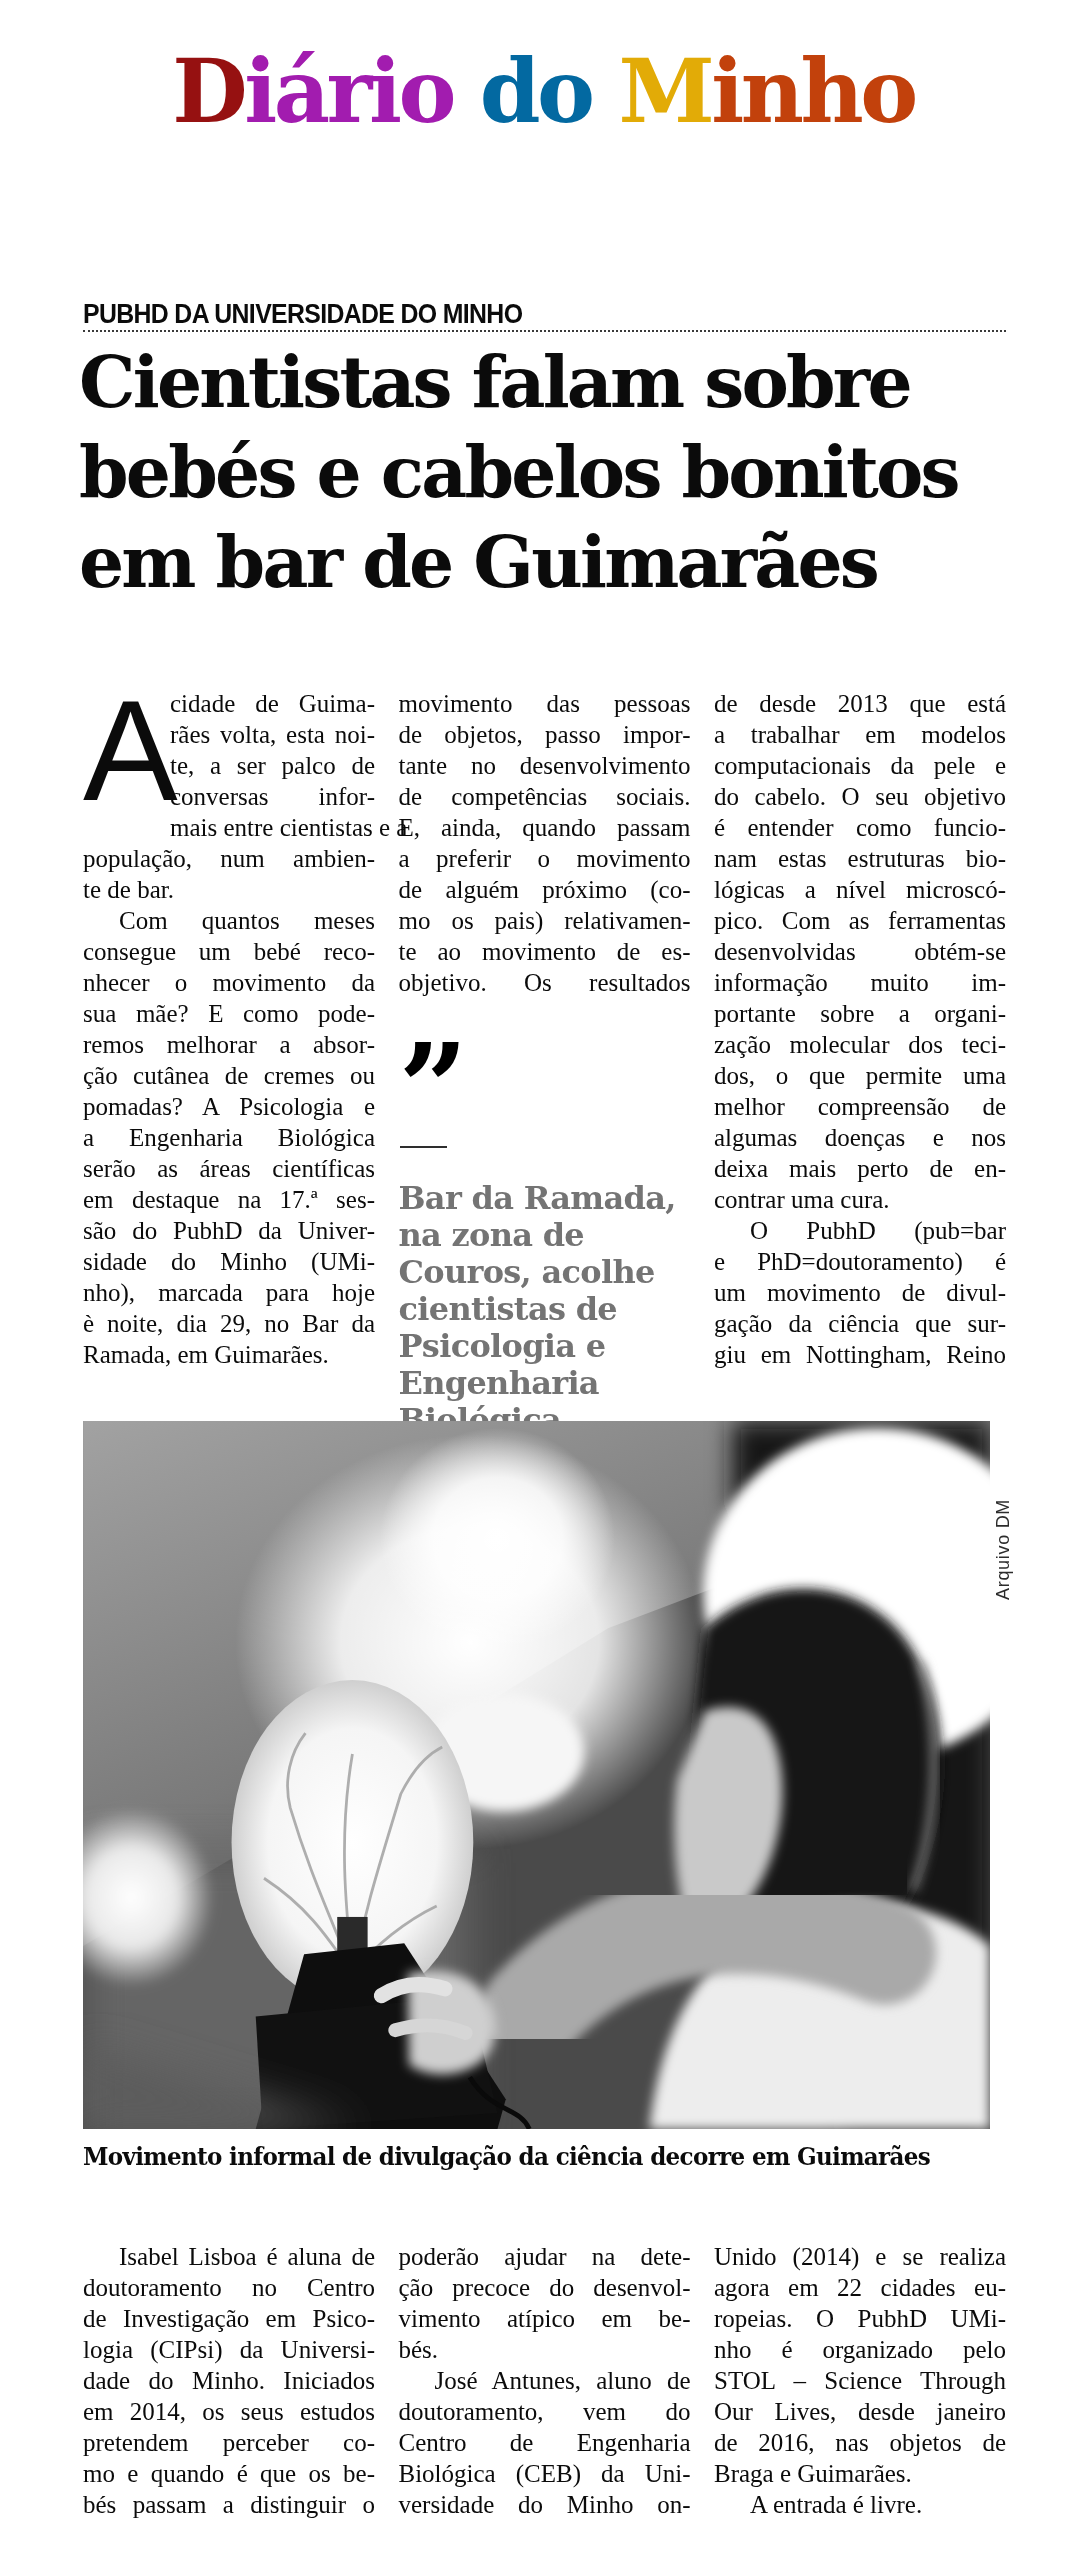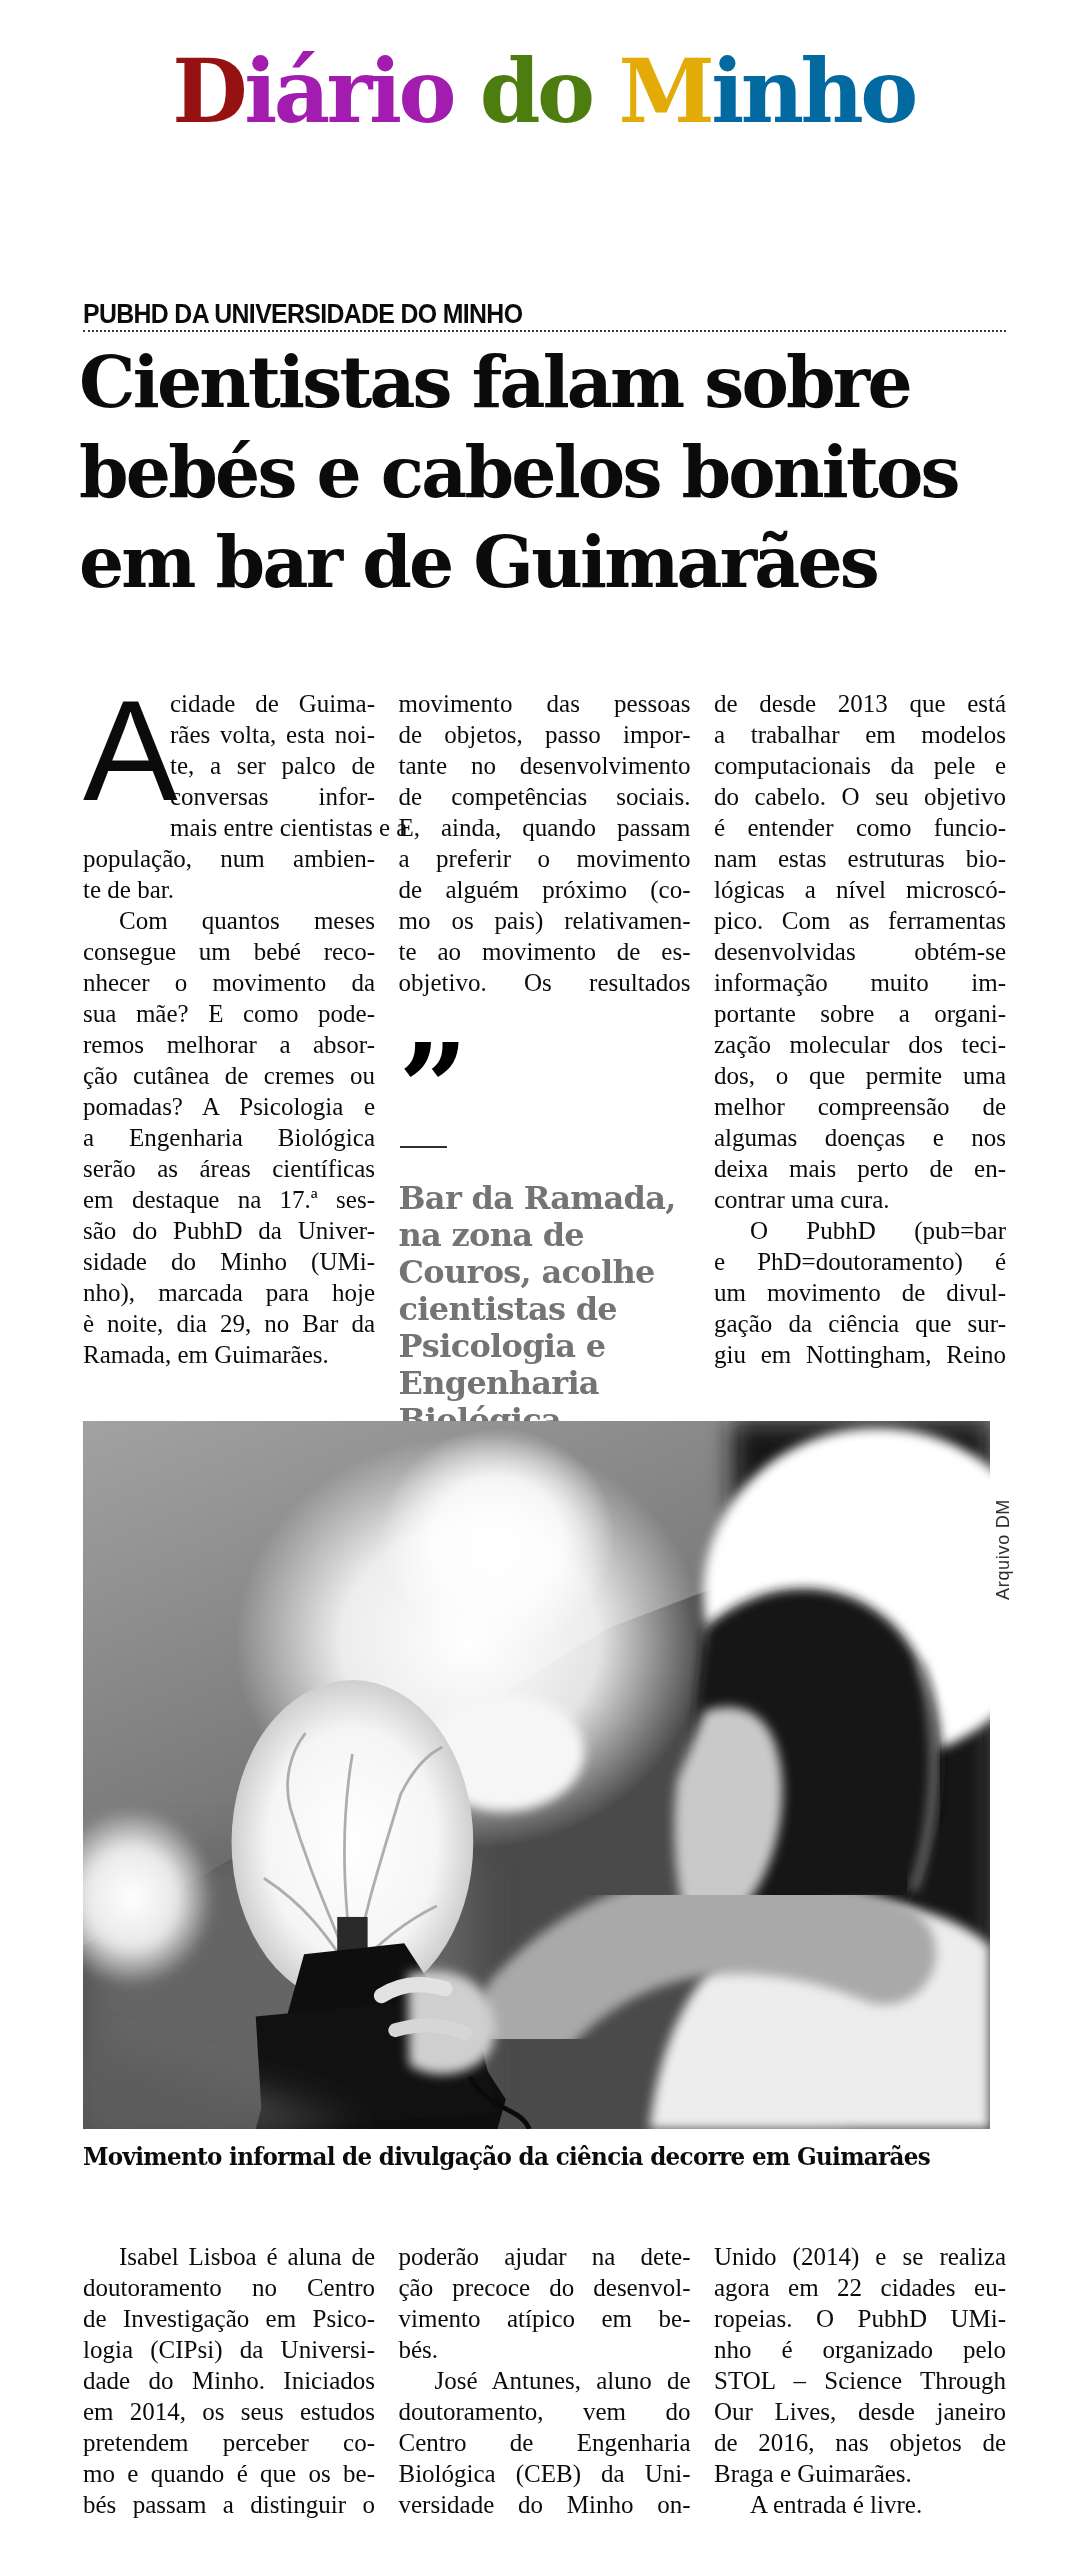--- a/index.html
+++ b/index.html
@@ -45,21 +45,21 @@
           font-family:"Liberation Sans",sans-serif;font-size:18px;color:#2c2c2c;letter-spacing:0.7px;}
   .caption{position:absolute;top:2142px;left:83px;width:926px;
            font-family:"DejaVu Serif",serif;font-weight:700;font-size:24px;letter-spacing:-0.7px;
            transform:scaleX(.96);transform-origin:left;white-space:nowrap;}
 </style>
 </head>
 <body>
 
 <div class="page">
 
-  <div class="logo"><span style="color: rgb(150, 17, 17);">D</span><span style="color: #a21caf;">iário </span><span style="color: #4d7c0f;">do </span><span style="color: rgb(226, 171, 7);">M</span><span style="color: #0369a1;">inho</span></div>
+  <div class="logo"><span style="color: rgb(150, 17, 17);">D</span><span style="color: #a21caf;">iário </span><span style="color: #0369a1;">do </span><span style="color: rgb(226, 171, 7);">M</span><span style="color: #c2410c;">inho</span></div>
 
   <div class="kicker">PUBHD DA UNIVERSIDADE DO MINHO</div>
   <div class="dotrule"></div>
 
   <div class="headline">
       <div class="bl noj">Cientistas falam sobre</div>
       <div class="bl noj">bebés e cabelos bonitos</div>
       <div class="bl noj">em bar de Guimarães</div>
     </div>
 

